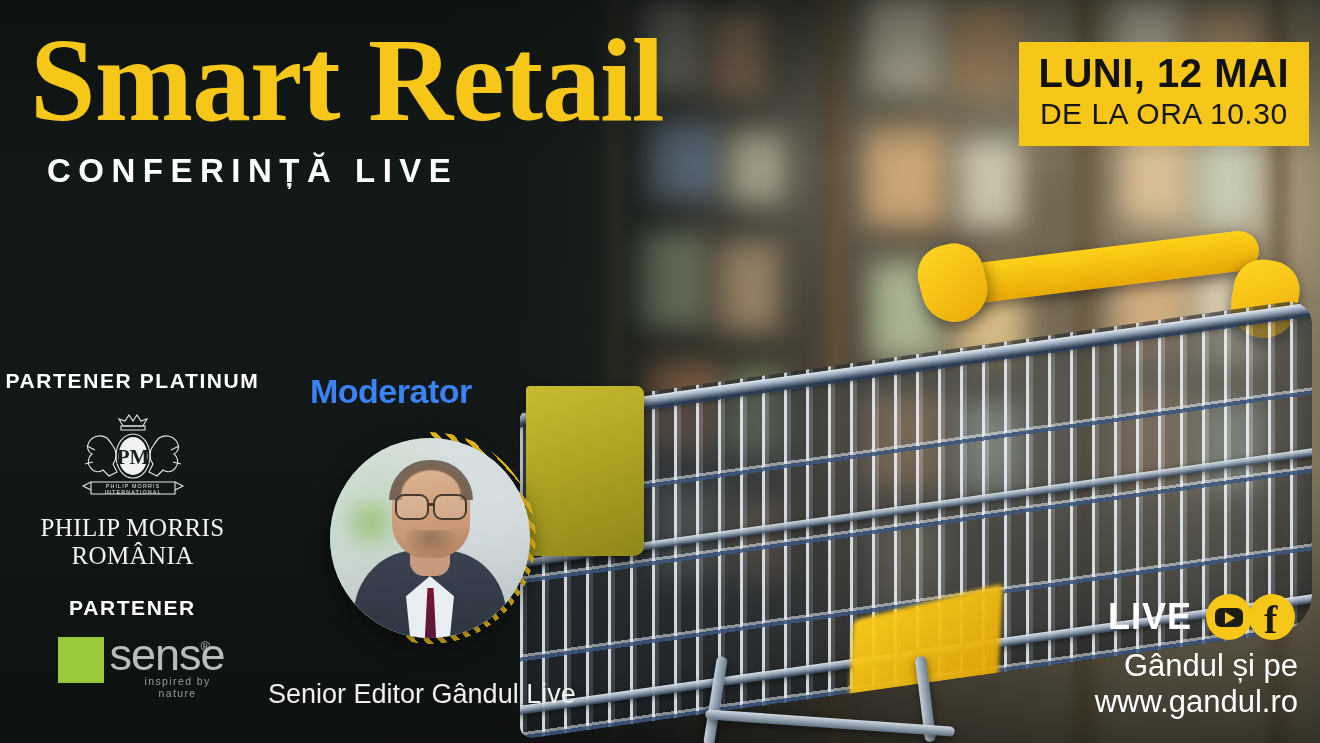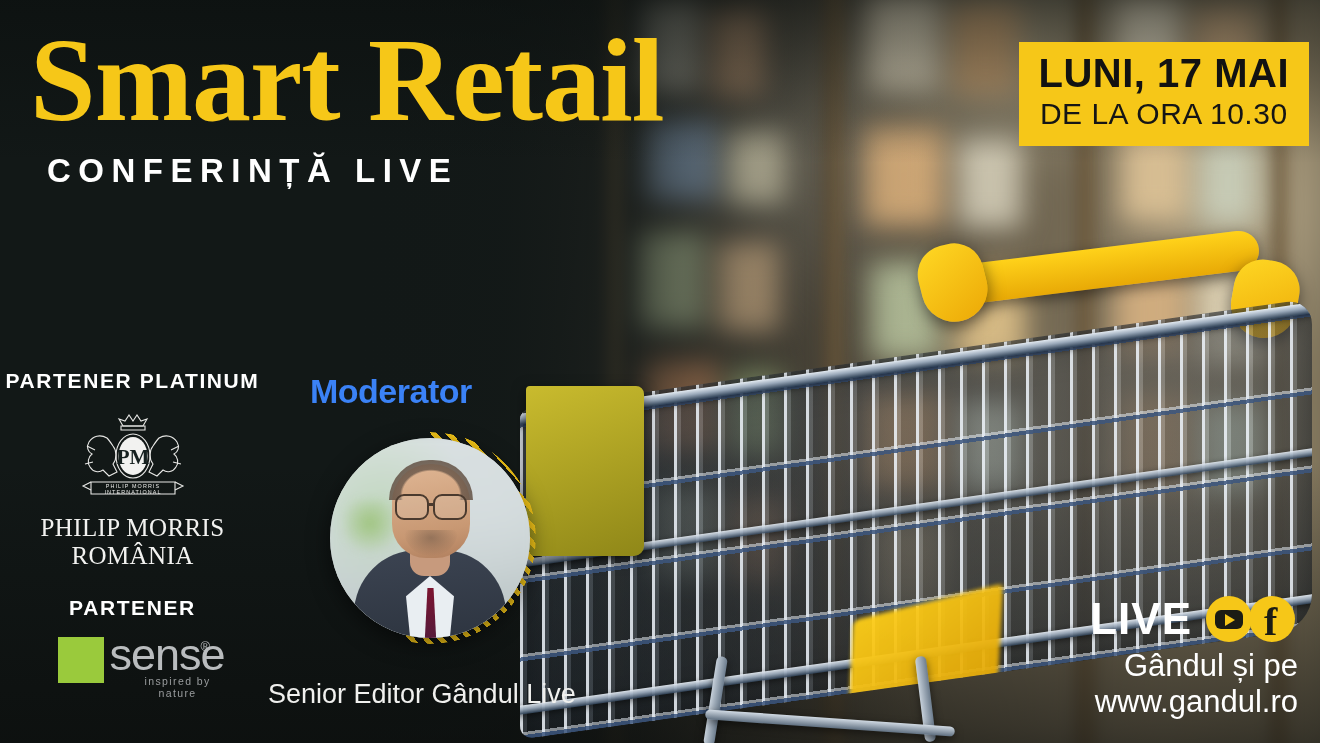--- a/index.html
+++ b/index.html
@@ -417,21 +417,21 @@
   
   .live-row {
     position: absolute;
     right: 18px;
     top: 594px;
     display: flex;
     align-items: center;
     gap: 14px;
   }
   .live-text {
-    font-size: 44px;
+    font-size: 36px;
     font-weight: bold;
     color: #ffffff;
     letter-spacing: 1px;
   }
   .social { position: relative; width: 96px; height: 46px; }
   .circ {
     position: absolute; top: 0;
     width: 46px; height: 46px;
     border-radius: 50%;
     background: #f6c718;
@@ -540,21 +540,21 @@
       <div class="leg l1"></div>
       <div class="leg l2"></div>
       <div class="leg cross"></div>
     </div>
   </div>
 
   <div class="title">Smart Retail</div>
   <div class="subtitle-kicker">CONFERINȚĂ LIVE</div>
 
   <div class="date-badge">
-    <div class="date-main">LUNI, 17 MAI</div>
+    <div class="date-main">LUNI, 12 MAI</div>
     <div class="date-sub">DE LA ORA 10.30</div>
   </div>
 
   <div class="sponsors">
     <div class="sponsor-label">PARTENER PLATINUM</div>
 
     <svg class="pm-crest" viewBox="0 0 120 96">
       <g fill="none" stroke="#e8e8e6" stroke-width="1.1">
         <path d="M50 16 L46 9 L52 11 L56 5 L60 11 L64 5 L68 11 L74 9 L70 16 Z"></path>
         <path d="M48 16 h24 v4 h-24 z"></path>

